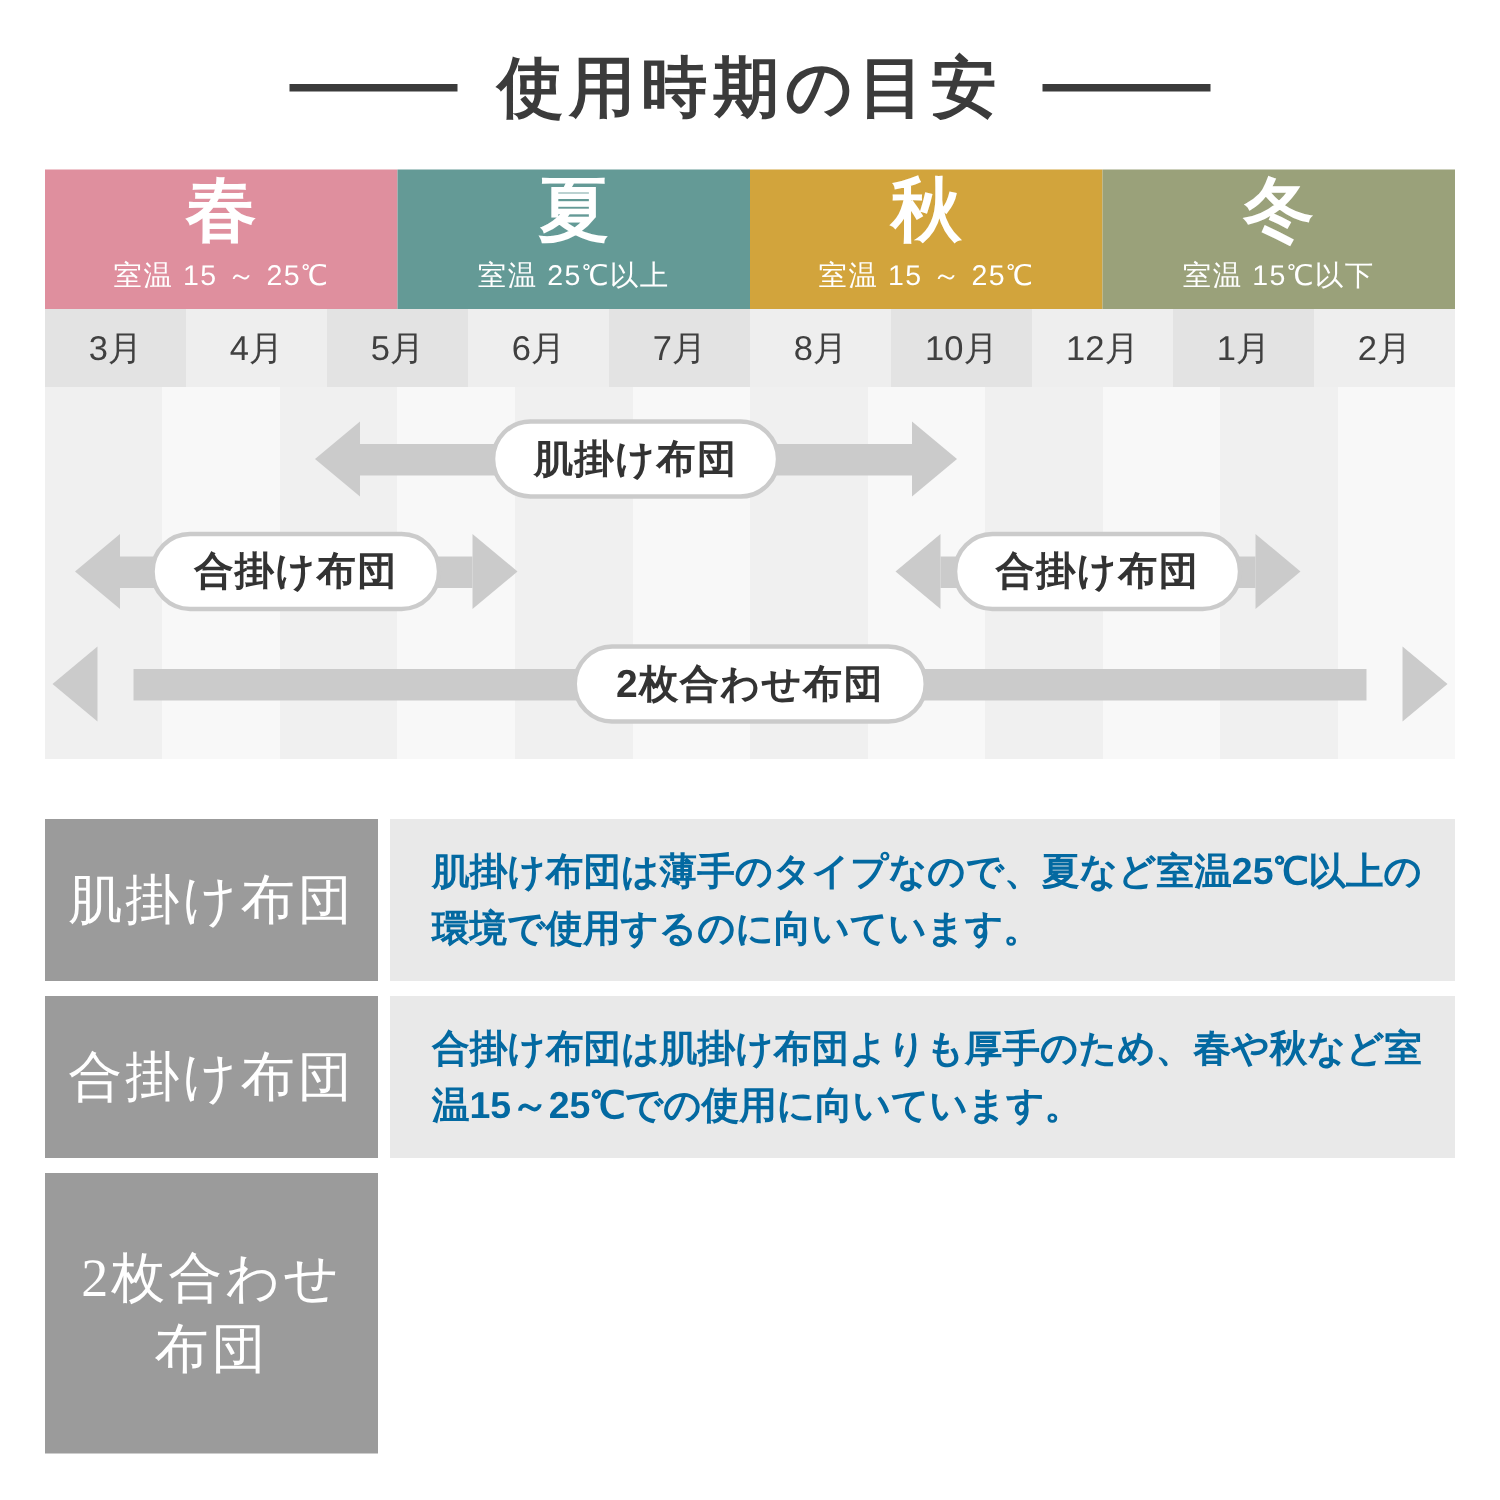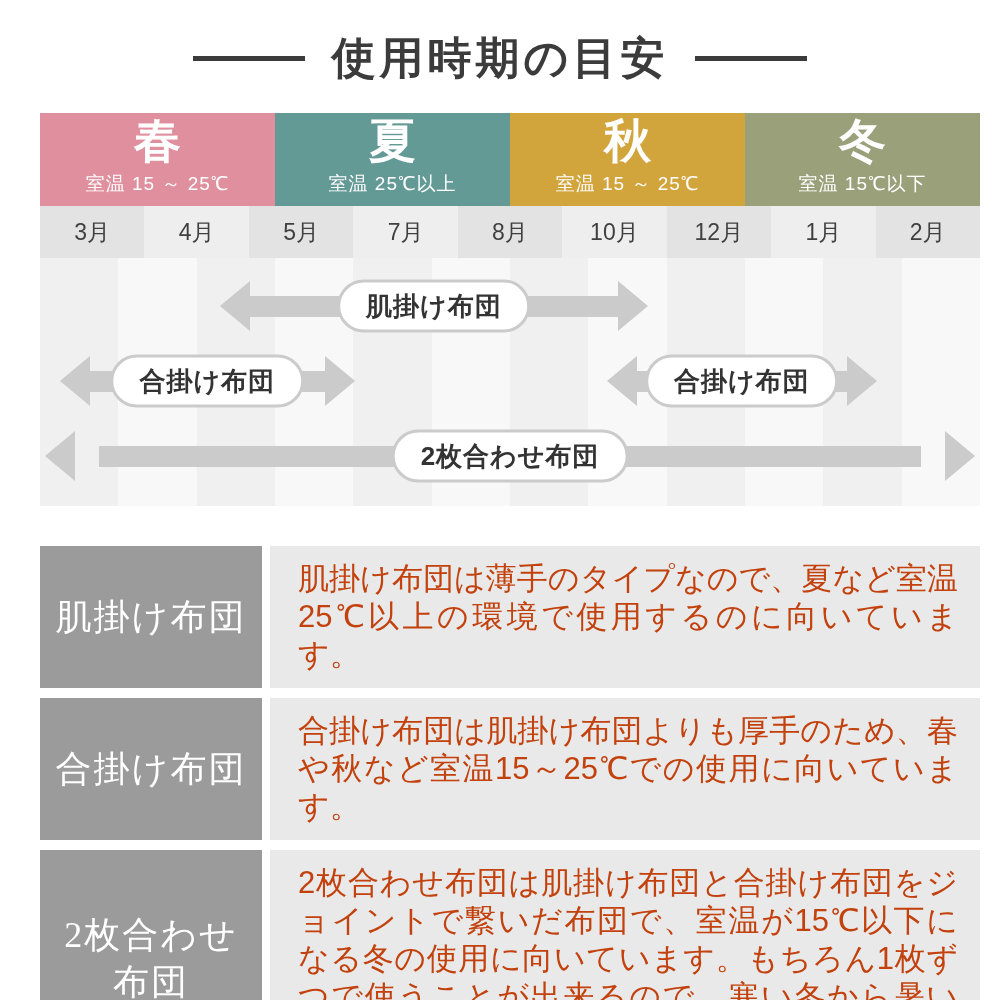--- a/index.html
+++ b/index.html
@@ -7,21 +7,21 @@
     --text:#3b3b3b;
     --label-bg:#9b9b9b;
     --desc-bg:#e9e9e9;
     --month-dark:#e3e3e3;
     --month-light:#eeeeee;
     --stripe-dark:#f0f0f0;
     --stripe-light:#f8f8f8;
   }
   *{margin:0;padding:0;box-sizing:border-box;}
   body{background:#fff;font-family:"Liberation Sans",sans-serif;color:var(--text);}
-  .page{width:1000px;height:1000px;background:#fff;padding:0 40px;overflow:hidden;}
+  .page{width:1000px;height:1000px;background:#fff;padding:0 30px;overflow:hidden;}
 
   
   .title-row{display:flex;align-items:center;justify-content:center;gap:26px;margin-top:30px;height:56px;}
   .title-rule{width:112px;height:5px;background:var(--text);}
   .page-title{font-family:"Liberation Serif",serif;font-weight:700;font-size:44px;letter-spacing:4px;color:var(--text);white-space:nowrap;}
 
   
   .chart{margin-top:27px;width:940px;}
   .season-row{display:flex;height:93px;}
   .season{flex:1;display:flex;flex-direction:column;align-items:center;justify-content:flex-end;color:#fff;padding-bottom:9px;}
@@ -41,21 +41,21 @@
   .head.left{border-right:30px solid var(--arrow);}
   .head.right{border-left:30px solid var(--arrow);}
   .bar{flex:1;height:21px;background:var(--arrow);}
   .pill{position:absolute;left:50%;top:50%;transform:translate(-50%,-50%);background:#fff;border:3px solid var(--arrow);border-radius:999px;padding:6px 26px;font-size:26px;font-weight:700;color:#333;white-space:nowrap;letter-spacing:1px;}
 
   
   .futon-table{margin-top:40px;width:940px;}
   .trow{display:flex;gap:8px;margin-bottom:10px;min-height:108px;}
   .trow:last-child{min-height:187px;margin-bottom:0;}
   .tlabel{width:222px;flex:0 0 222px;background:var(--label-bg);color:#fff;font-family:"Liberation Serif",serif;font-size:36px;font-weight:500;display:flex;align-items:center;justify-content:center;text-align:center;white-space:pre-line;line-height:1.3;letter-spacing:2px;}
-  .tdesc{flex:1;background:var(--desc-bg);color:#c2410c;font-size:31px;line-height:38px;display:flex;align-items:center;padding:14px 22px 14px 28px;text-align:justify;}
+  .tdesc{flex:1;background:var(--desc-bg);color:#0369a1;font-size:25px;line-height:38px;display:flex;align-items:center;padding:14px 22px 14px 28px;text-align:justify;font-weight:bold;}
 </style>
 </head>
 <body>
 
 <div class="page">
 
   <header class="title-row">
     <span class="title-rule"></span>
     <h1 class="page-title">使用時期の目安</h1>
     <span class="title-rule"></span>
@@ -79,20 +79,21 @@
       <div class="season" style="background-color: rgb(154, 161, 122);">
         <div class="season-name">冬</div>
         <div class="season-temp">室温 15℃以下</div>
       </div>
     </div>
 
     <div class="month-row">
       <div class="month">3月</div>
       <div class="month">4月</div>
       <div class="month">5月</div>
+      <div class="month">6月</div>
       <div class="month">7月</div>
       <div class="month">8月</div>
       <div class="month">10月</div>
       <div class="month">12月</div>
       <div class="month">1月</div>
       <div class="month">2月</div>
     </div>
 
     <div class="timeline">
 
@@ -135,17 +136,16 @@
     </div>
 
     <div class="trow">
       <div class="tlabel">合掛け布団</div>
       <div class="tdesc">合掛け布団は肌掛け布団よりも厚手のため、春や秋など室温15～25℃での使用に向いています。</div>
     </div>
 
     <div class="trow">
       <div class="tlabel">2枚合わせ
 布団</div>
-      <div class="tdesc">2枚合わせ布団は肌掛け布団と合掛け布団をジョイントで繋いだ布団で、室温が15℃以下になる冬の使用に向いています。もちろん1枚ずつで使うことが出来るので、寒い冬から暑い夏まで、オールシーズン使用可能です。</div>
     </div>
 
   </section>
 </div>
 
 </body></html>

